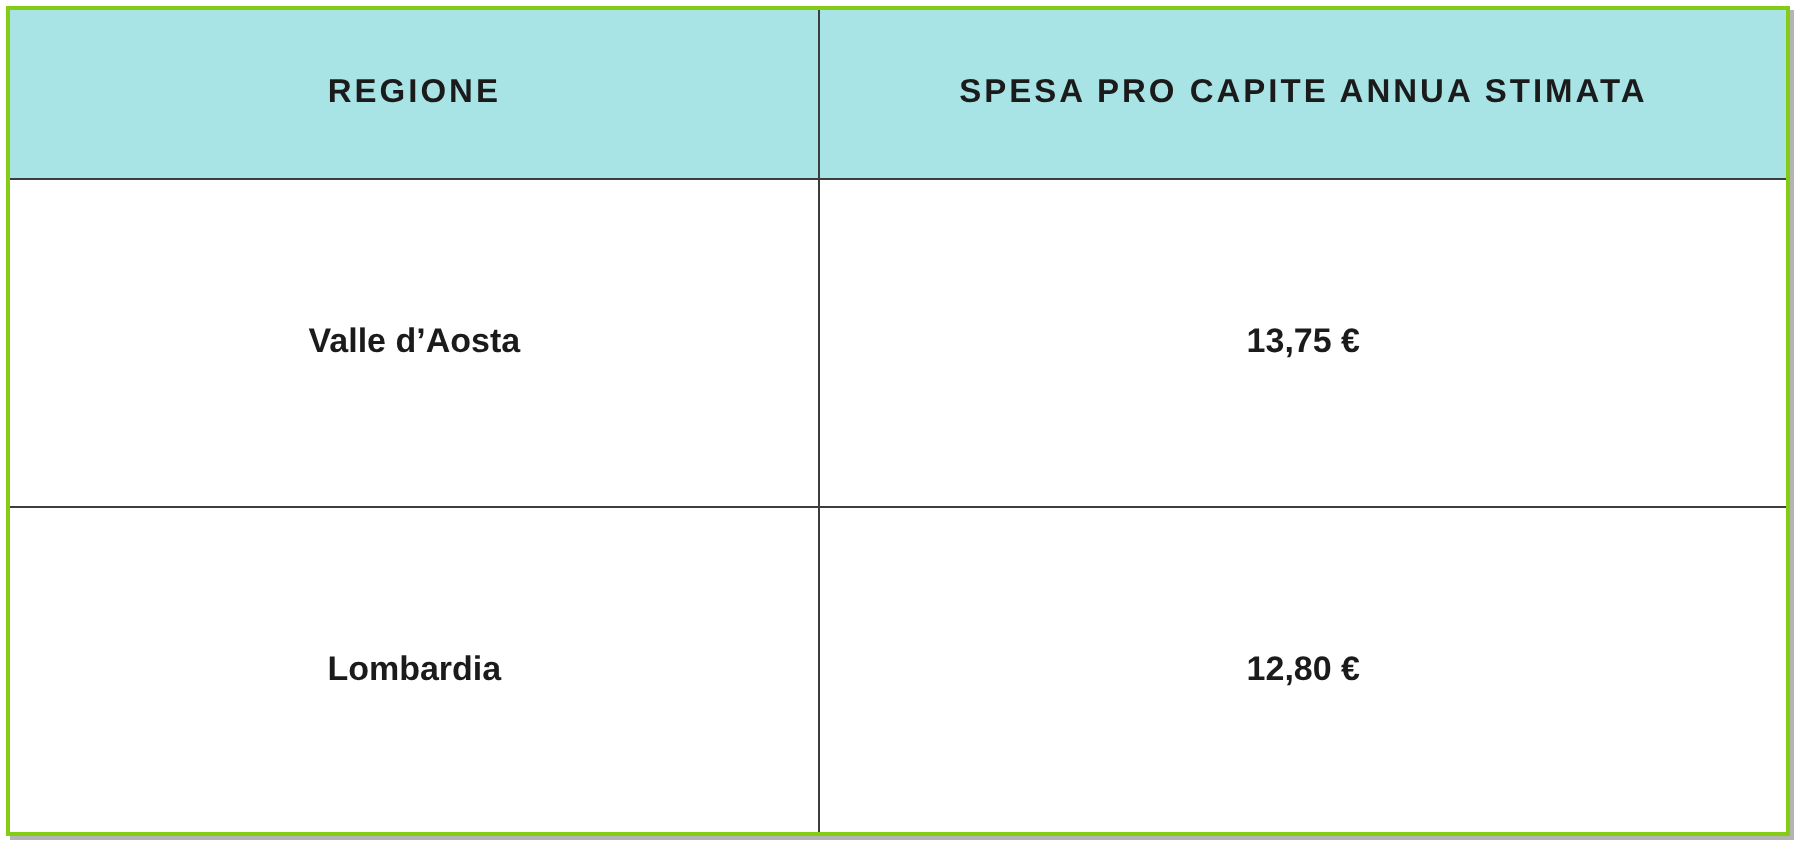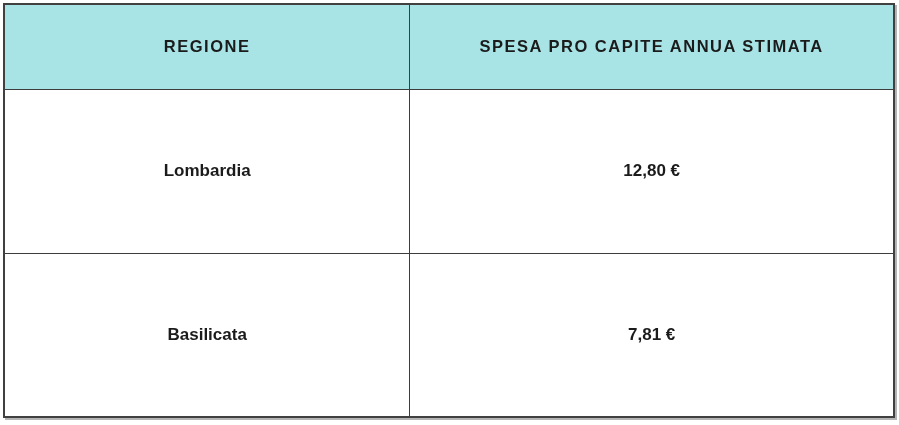--- a/index.html
+++ b/index.html
@@ -22,21 +22,21 @@
   table.data-table th,
   table.data-table td {
     border: 1px solid #3d3d3d;
     text-align: center;
     vertical-align: middle;
     color: #1b1b1b;
     font-weight: 700;
     font-size: 17px;
   }
   
-  table.data-table { border: 2px solid #404040; }
+  table.data-table { border: 2px solid #84cc16; }
   table.data-table thead tr { height: 85px; }
   table.data-table tbody tr { height: 83px; }
   table.data-table th {
     background: #a8e4e6;
     letter-spacing: 1.5px;
     font-size: 16.5px;
   }
   table.data-table td { background: #ffffff; }
   col.col-region { width: 45.6%; }
   col.col-value  { width: 54.4%; }
@@ -51,22 +51,22 @@
       <col class="col-value">
     </colgroup>
     <thead>
       <tr>
         <th>REGIONE</th>
         <th>SPESA PRO CAPITE ANNUA STIMATA</th>
       </tr>
     </thead>
     <tbody>
       <tr>
+        <td>Valle d’Aosta</td>
+        <td>13,75 €</td>
+      </tr>
+      <tr>
         <td>Lombardia</td>
         <td>12,80 €</td>
-      </tr>
-      <tr>
-        <td>Basilicata</td>
-        <td>7,81 €</td>
       </tr>
     </tbody>
   </table>
 </div>
 
 </body></html>

